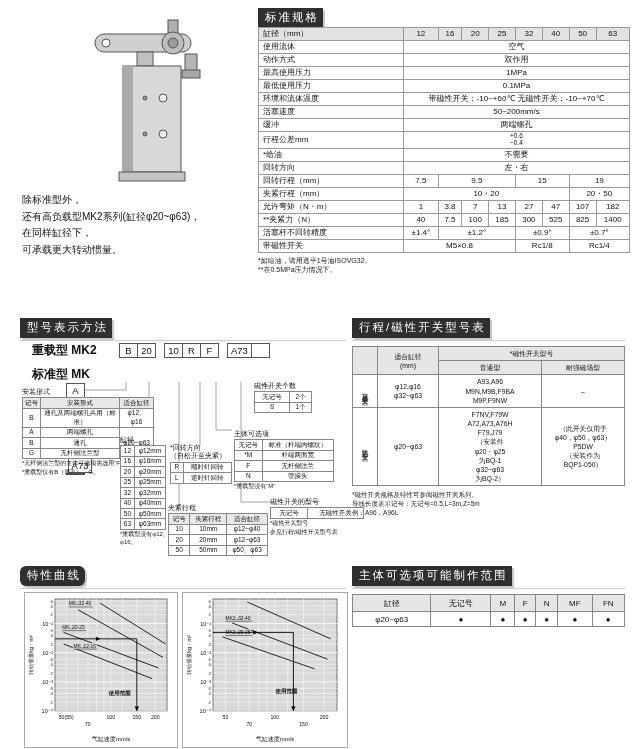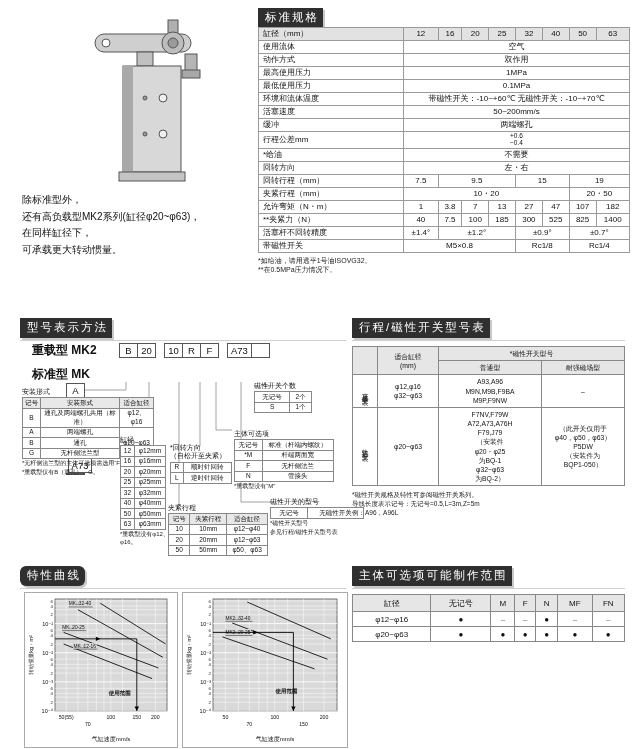--- a/index.html
+++ b/index.html
@@ -628,29 +628,20 @@
         <tr>
           <th>缸径</th>
           <th>无记号</th>
           <th>M</th>
           <th>F</th>
           <th>N</th>
           <th>MF</th>
           <th>FN</th>
         </tr>
         <tr>
-          <td>φ12~φ16</td>
-          <td>●</td>
-          <td style="color: rgb(102, 102, 102);">–</td>
-          <td style="color: rgb(102, 102, 102);">–</td>
-          <td>●</td>
-          <td style="color: rgb(102, 102, 102);">–</td>
-          <td style="color: rgb(102, 102, 102);">–</td>
-        </tr>
-        <tr>
           <td>φ20~φ63</td>
           <td>●</td>
           <td>●</td>
           <td>●</td>
           <td>●</td>
           <td>●</td>
           <td>●</td>
         </tr>
       </tbody>
     </table>

